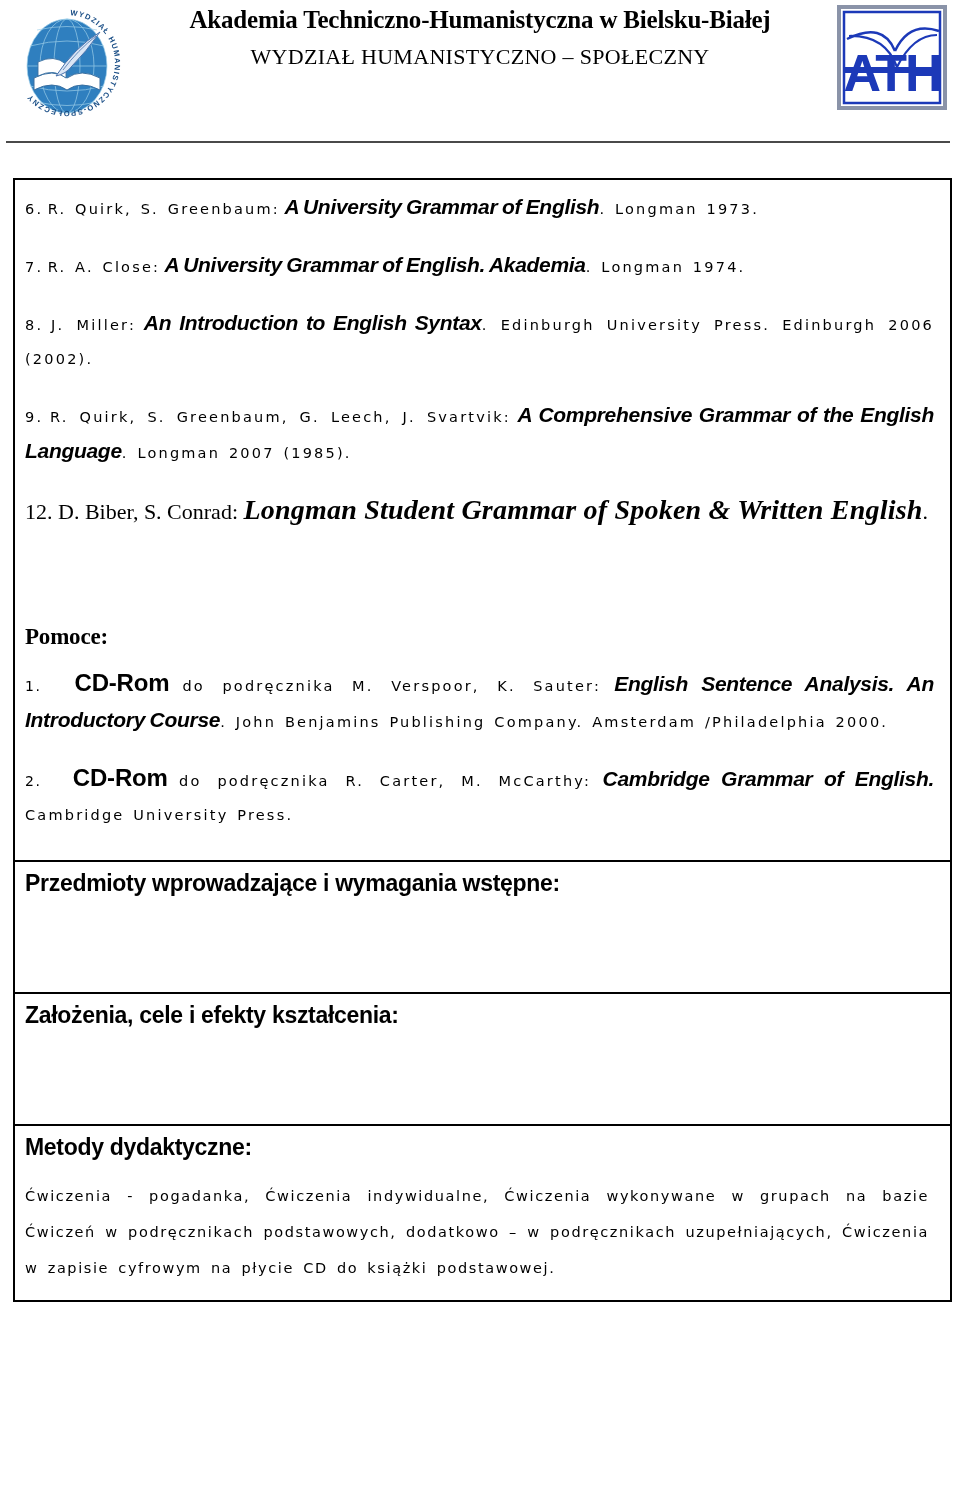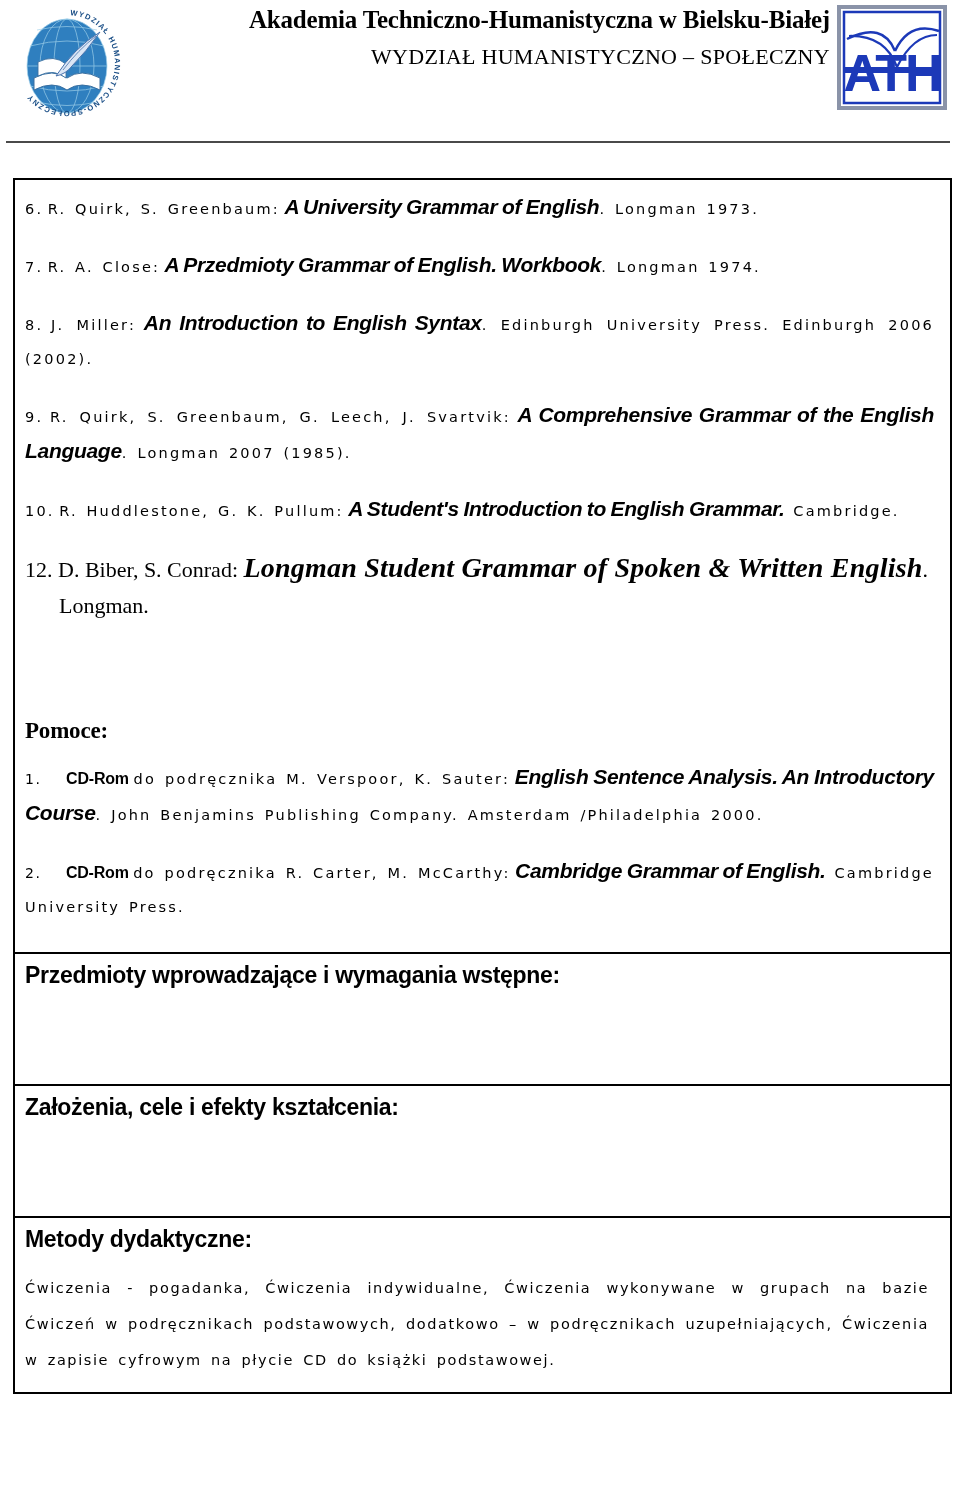--- a/index.html
+++ b/index.html
@@ -27,21 +27,21 @@
     left: 8px;
     top: 4px;
     width: 118px;
     height: 118px;
   }
   .header-titles {
     position: absolute;
     left: 130px;
     top: 4px;
     width: 700px;
-    text-align: right;
+    text-align: center;
   }
   .univ-title {
     font-family: "Liberation Serif", serif;
     font-weight: bold;
     font-size: 25px;
     line-height: 32px;
     letter-spacing: -0.2px;
     white-space: nowrap;
   }
   .faculty-title {
@@ -144,21 +144,21 @@
     font-family: "Liberation Sans", sans-serif;
     font-weight: bold;
     font-size: 23px;
     letter-spacing: -0.3px;
     margin: 0;
     line-height: 30px;
   }
   .cdrom {
     font-family: "Liberation Sans", sans-serif;
     font-weight: bold;
-    font-size: 16px;
+    font-size: 24px;
     letter-spacing: -0.2px;
     margin-left: 20px;
   }
   .num-sm {
     font-family: "DejaVu Sans", sans-serif;
     font-size: 14px;
     letter-spacing: 1.5px;
   }
 
   
@@ -240,47 +240,41 @@
 
       <p class="ref">
         <span class="aut">6.</span>
         <span class="aut">R. Quirk, S. Greenbaum:</span>
         <span class="ttl">A University Grammar of English</span><span class="aut">. Longman  1973.</span>
       </p>
 
       <p class="ref">
         <span class="aut">7.</span>
         <span class="aut">R. A. Close:</span>
-        <span class="ttl">A Przedmioty Grammar of English. Workbook</span><span class="aut">. Longman  1974.</span>
+        <span class="ttl">A University Grammar of English. Akademia</span><span class="aut">. Longman  1974.</span>
       </p>
 
       <p class="ref">
         <span class="aut">8.</span>
         <span class="aut">J. Miller:</span>
         <span class="ttl">An Introduction to English Syntax</span><span class="aut">. Edinburgh  University  Press.  Edinburgh  2006 (2002).</span>
       </p>
 
       <p class="ref">
         <span class="aut">9.</span>
         <span class="aut">R. Quirk, S. Greenbaum,  G. Leech,  J. Svartvik:</span>
         <span class="ttl">A Comprehensive Grammar of the English Language</span><span class="aut">. Longman  2007  (1985).</span>
       </p>
 
-      <p class="ref">
-        <span class="aut">10.</span>
-        <span class="aut">R.  Huddlestone,  G.  K.  Pullum:</span>
-        <span class="ttl">A Student's Introduction to English Grammar.</span><span class="aut"> Cambridge.</span>
-      </p>
 
 
       <p class="ref-serif">
         <span>12.</span>
         <span>D. Biber, S. Conrad:</span>
         <span class="ttl-serif">Longman Student Grammar of Spoken &amp; Written English</span><span>.</span>
-        <span class="cont">Longman.</span>
       </p>
 
 
 
       <div class="spacer-md"></div>
 
       <div class="pomoce-head">Pomoce:</div>
 
       <p class="ref">
         <span class="num-sm">1.</span>

